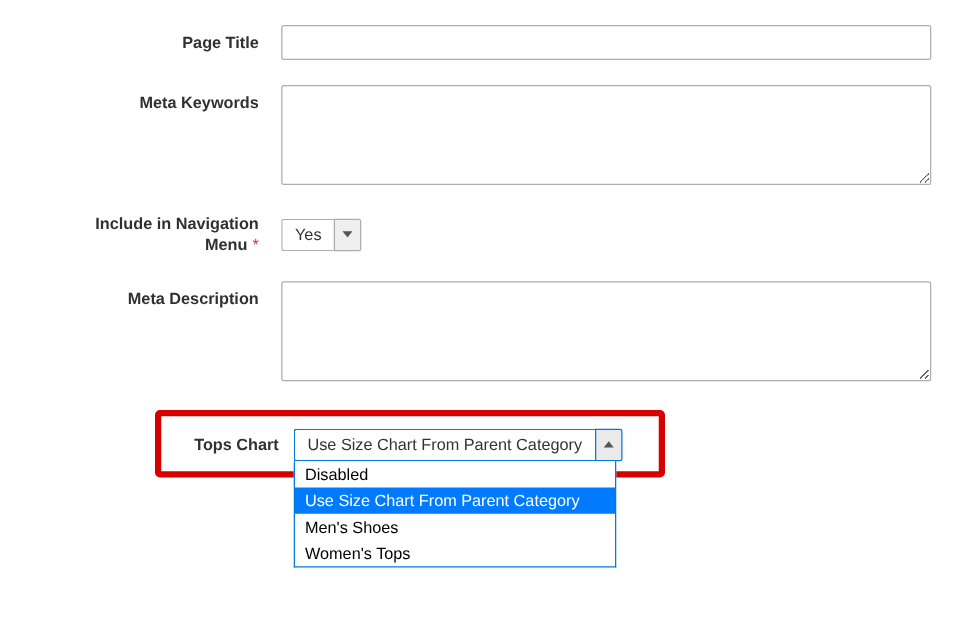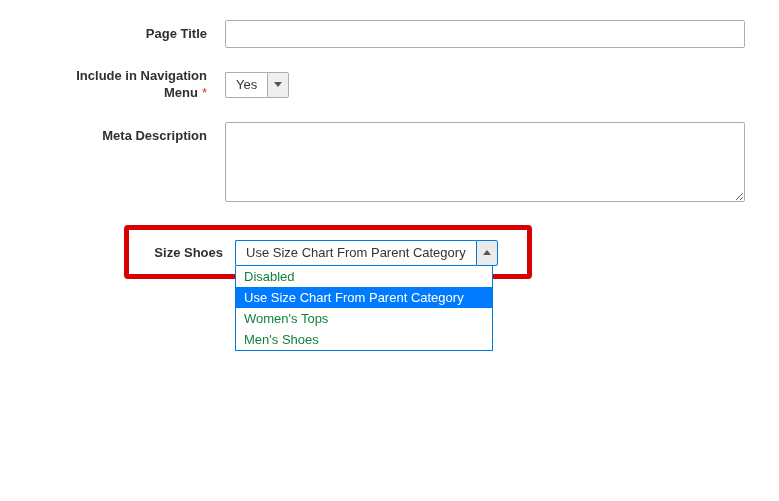--- a/index.html
+++ b/index.html
@@ -39,38 +39,44 @@
     .arrow-down {
       width: 0; height: 0; border-left: 4px solid transparent; border-right: 4px solid transparent; border-top: 5px solid #555;
     }
     .arrow-up {
       width: 0; height: 0; border-left: 4px solid transparent; border-right: 4px solid transparent; border-bottom: 5px solid #555;
     }
     .dropdown-list {
       position: absolute; top: 26px; left: 0; width: 258px; border: 1px solid #007bdb; border-top: none; background: #fff; z-index: 5;
     }
     .dropdown-item {
-      padding: 3px 8px; font-size: 13px; color: #15803d; cursor: default;
+      padding: 3px 8px; font-size: 13px; color: #000000; cursor: default;
     }
     .dropdown-item.selected {
       background: #007bff; color: #fff;
     }
   </style>
 </head>
 <body>
 
 <div class="form">
 
   <div class="field-row">
     <div class="field-label">Page Title</div>
     <div class="field-control">
       <input type="text" class="text-input" value="" style="">
     </div>
   </div>
 
+  <div class="field-row">
+    <div class="field-label">Meta Keywords</div>
+    <div class="field-control">
+      <textarea class="text-area" style=""></textarea>
+    </div>
+  </div>
 
   <div class="field-row align-center">
     <div class="field-label no-top-pad">
       <span>Include in Navigation Menu</span><span class="required-mark">*</span>
     </div>
     <div class="field-control">
       <div class="select-wrap">
         <div class="select-value">Yes</div>
         <div class="select-btn">
           <span class="arrow-down"></span>
@@ -81,29 +87,29 @@
 
   <div class="field-row">
     <div class="field-label">Meta Description</div>
     <div class="field-control">
       <textarea class="text-area" style=""></textarea>
     </div>
   </div>
 
   <div class="highlight-box">
     <div class="inner-row">
-      <div class="inner-label">Size Shoes</div>
+      <div class="inner-label">Tops Chart</div>
       <div class="dropdown-wrap">
         <div class="dropdown-value">Use Size Chart From Parent Category</div>
         <div class="dropdown-btn">
           <span class="arrow-up"></span>
         </div>
         <div class="dropdown-list">
           <div class="dropdown-item">Disabled</div>
           <div class="dropdown-item selected">Use Size Chart From Parent Category</div>
+          <div class="dropdown-item">Men's Shoes</div>
           <div class="dropdown-item">Women's Tops</div>
-          <div class="dropdown-item">Men's Shoes</div>
         </div>
       </div>
     </div>
   </div>
 
 </div>
 
 </body></html>

